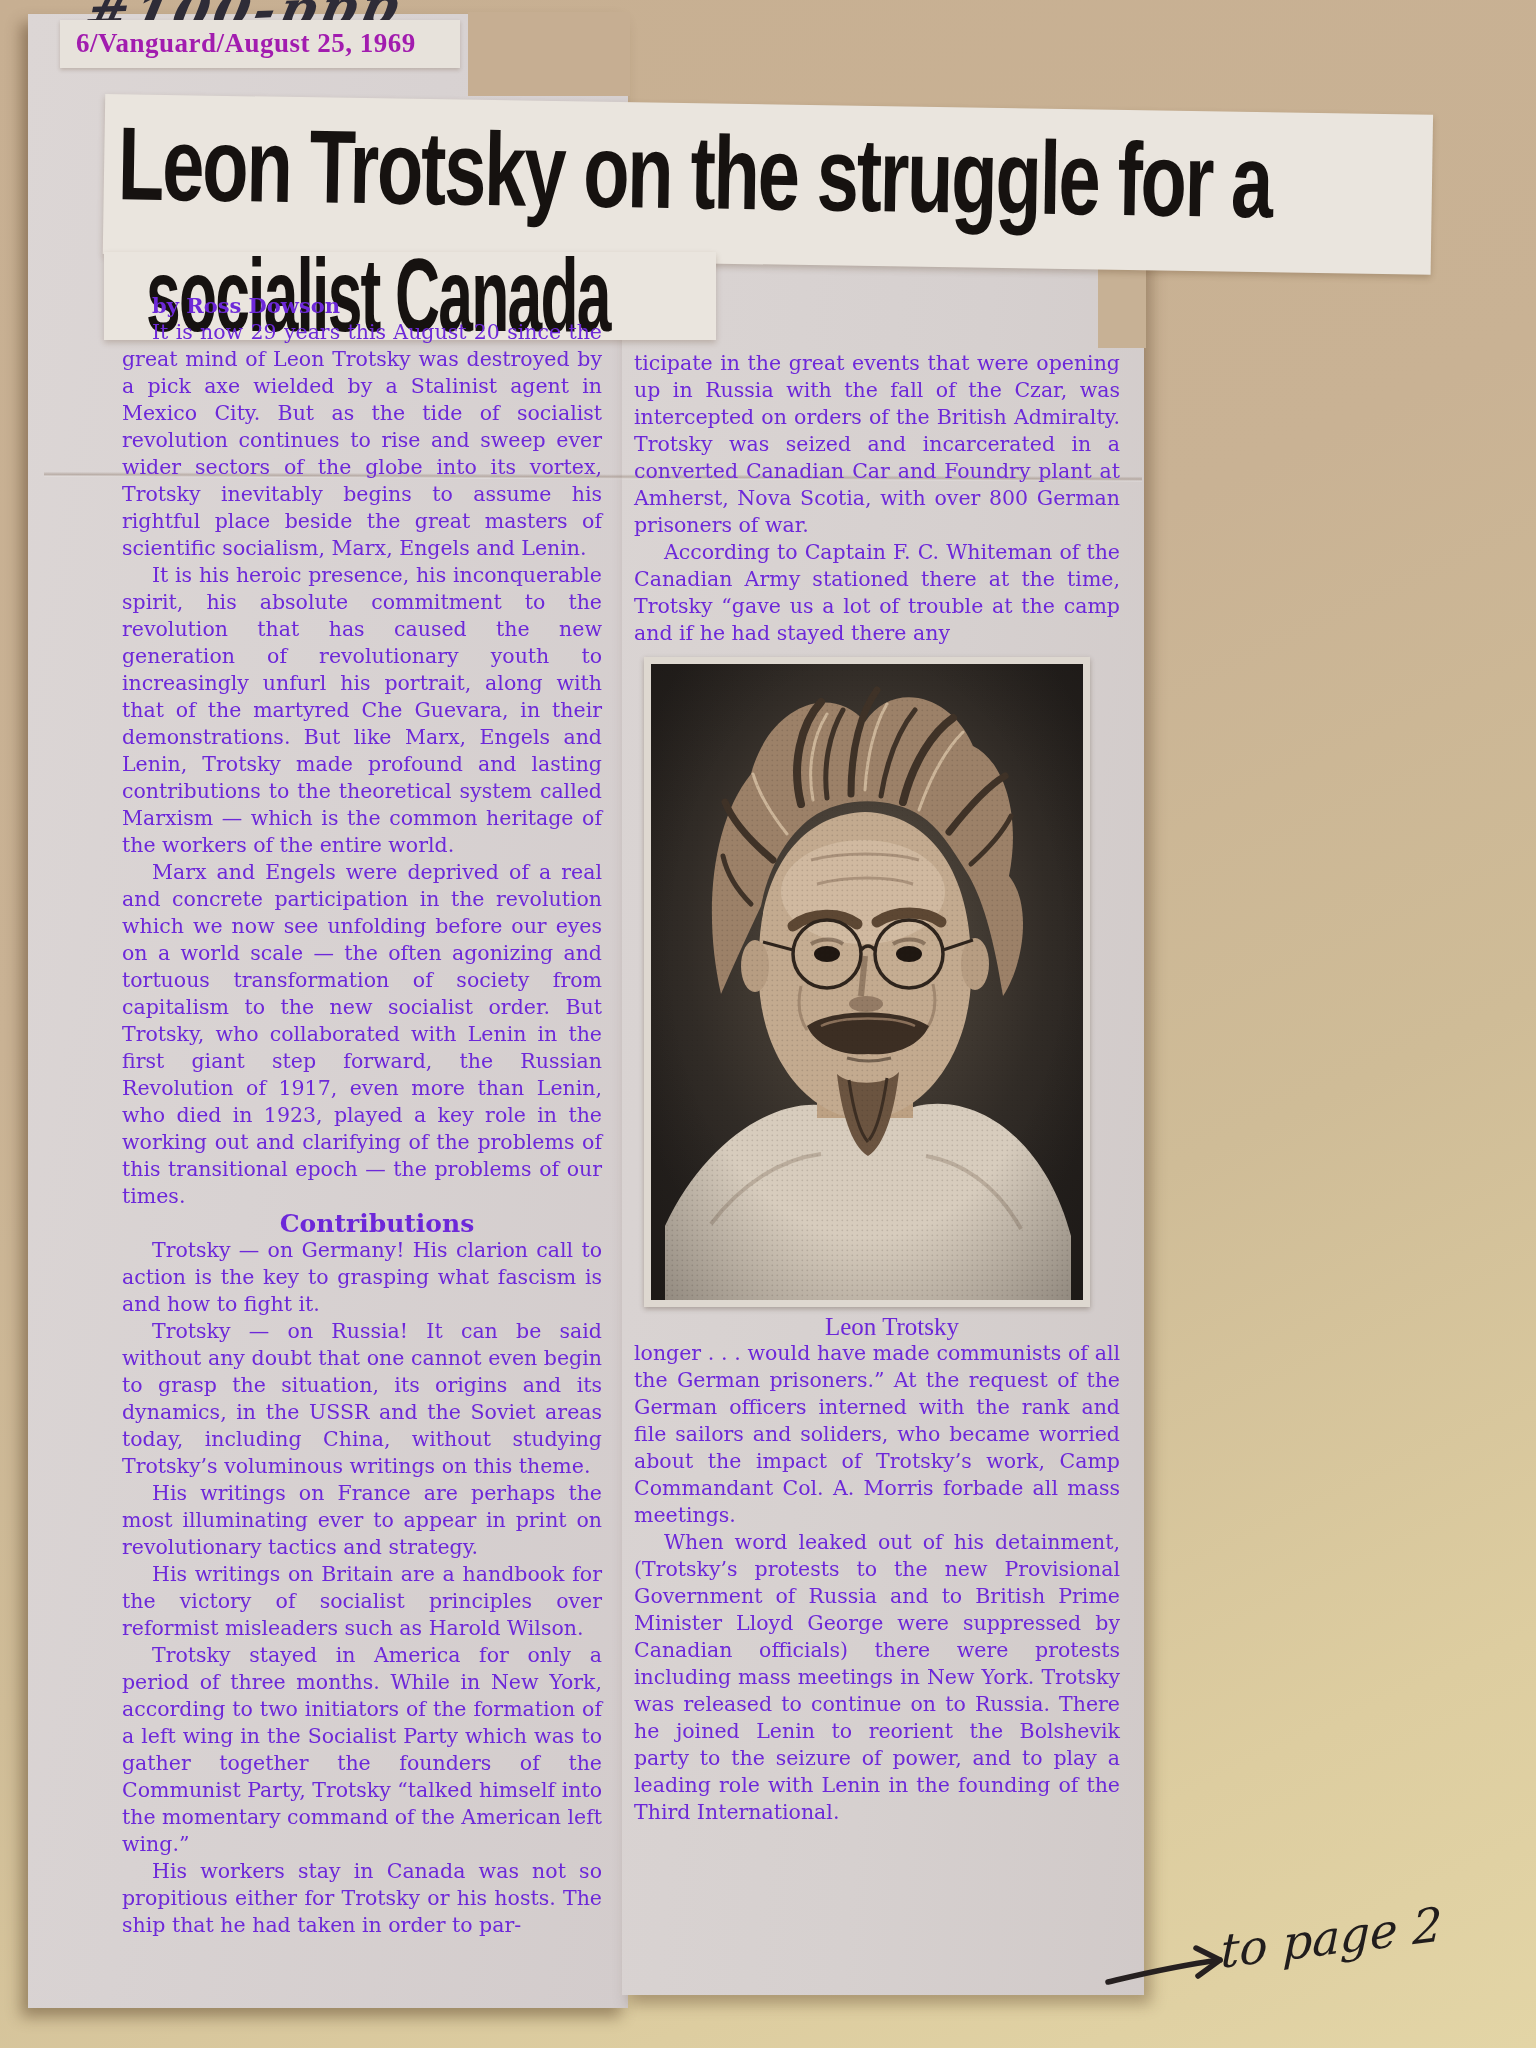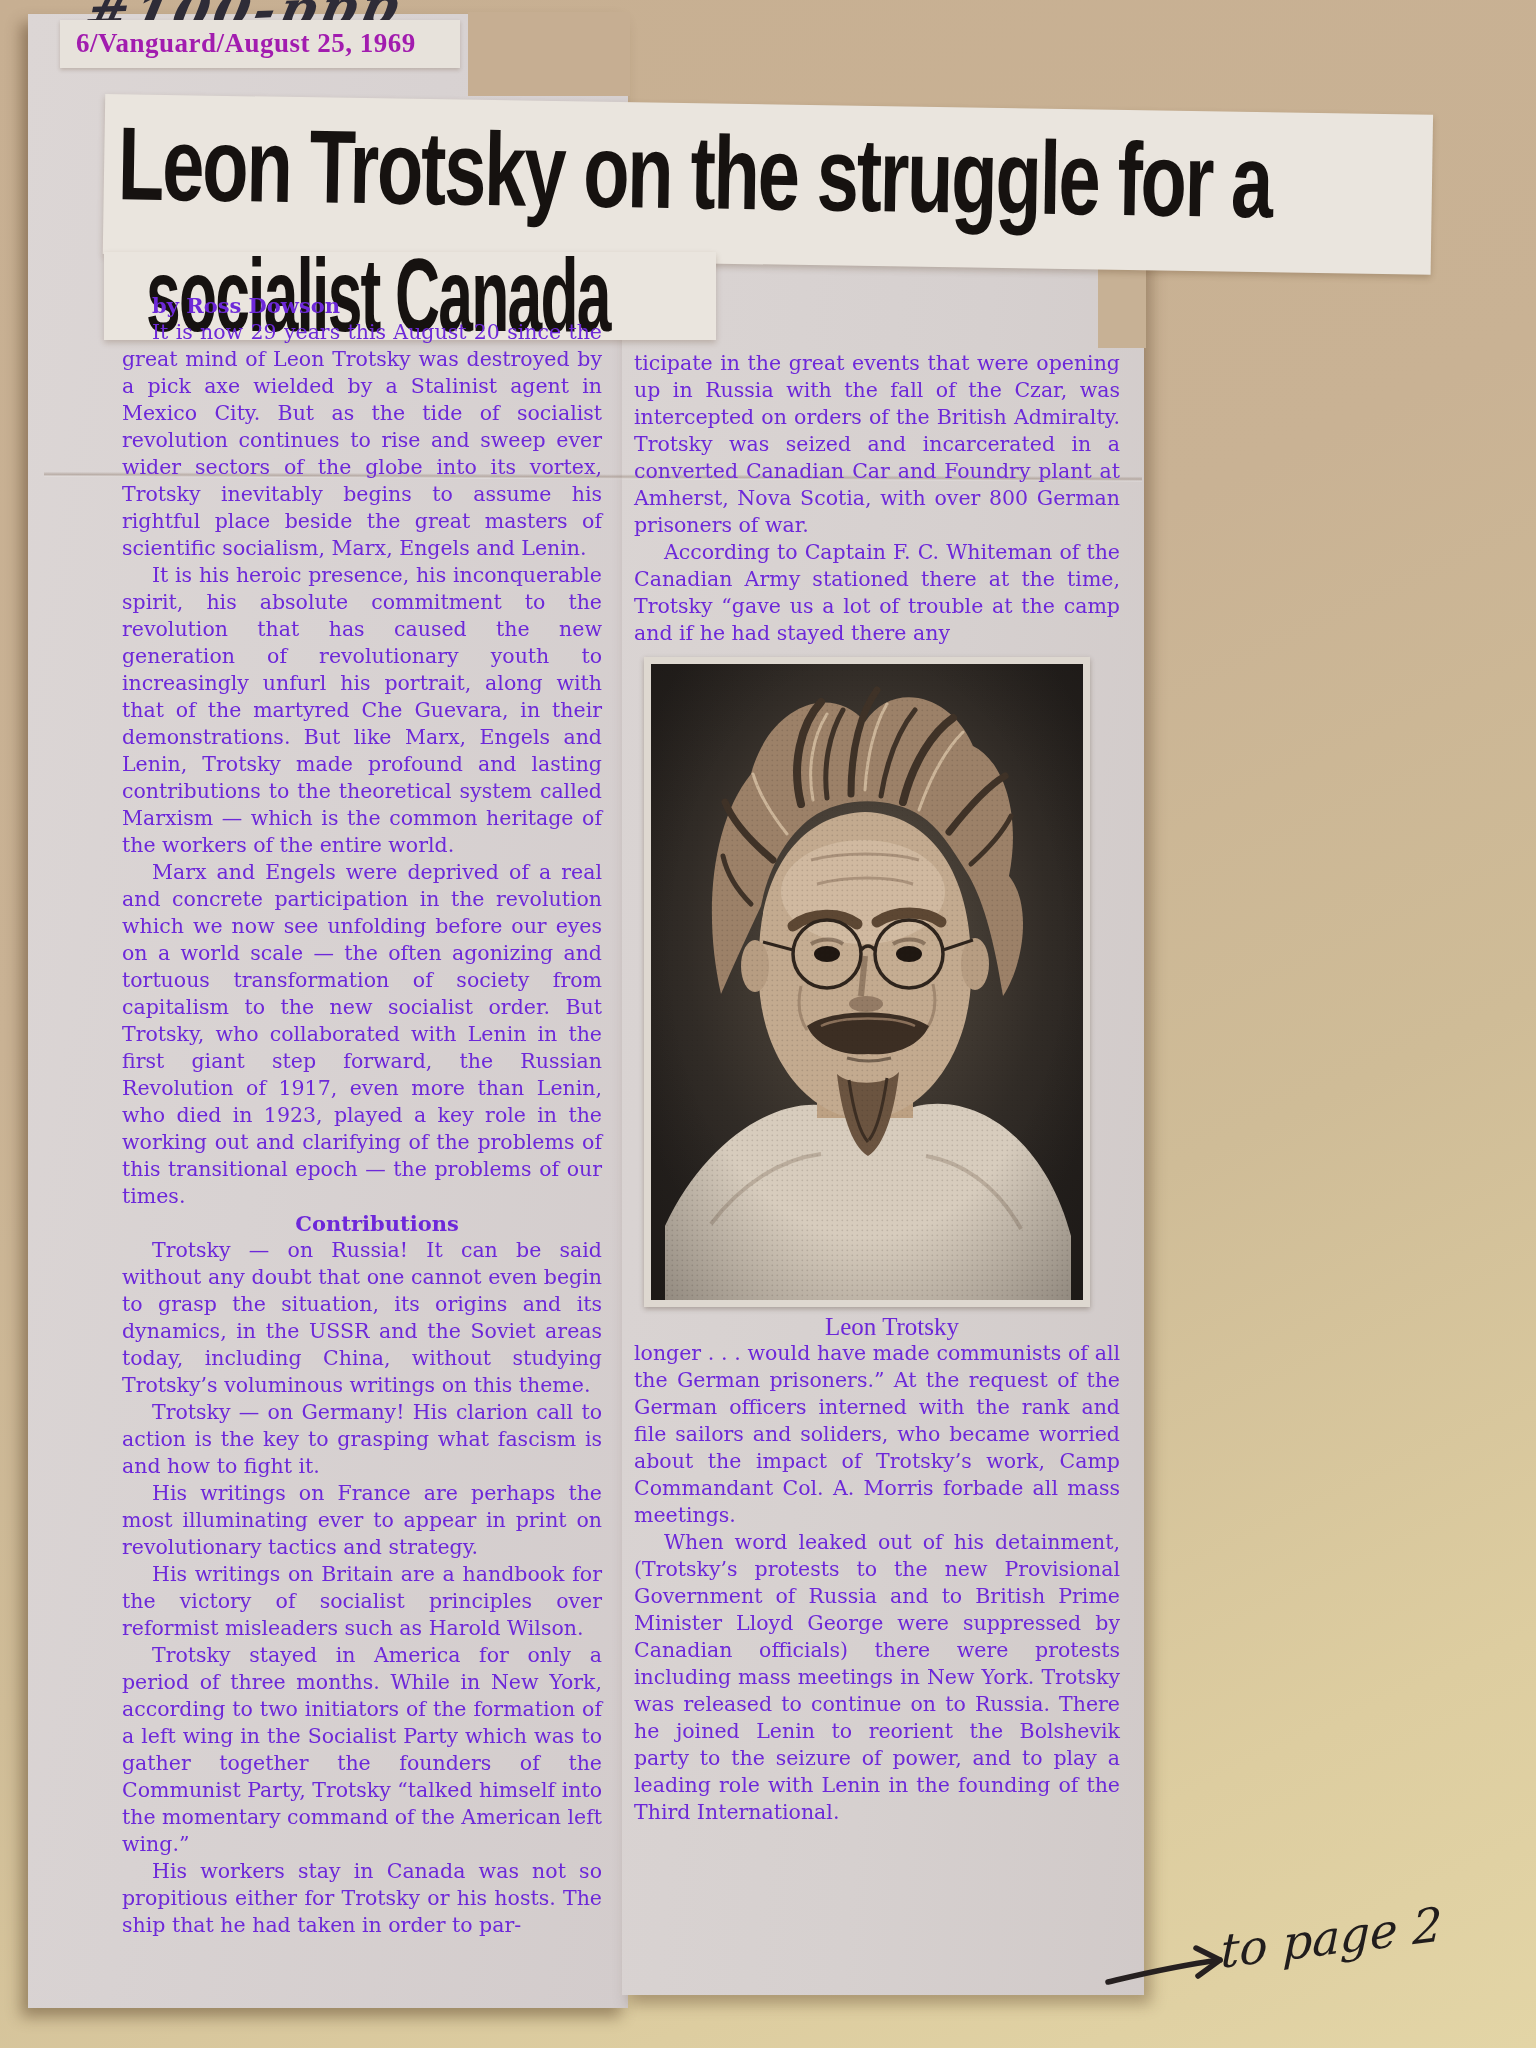--- a/index.html
+++ b/index.html
@@ -67,21 +67,21 @@
   }
   .arrow-svg { position:absolute; left:0; top:30px; }
 
   
   .col { color:#6d28d9; font-size:20.5px; line-height:27px; text-align:justify; }
   .col-left  { left:122px; top:292px; width:480px; }
   .col-right { left:634px; top:350px; width:486px; }
   .col p { margin:0; text-indent:30px; }
   .col p.noindent { text-indent:0; }
   .byline { font-weight:bold; font-size:21px; margin:0 0 3px 12px; text-indent:0; text-align:left; }
-  .subhead { font-weight:bold; font-size:21px; text-align:center; text-indent:0; margin:3px 0; }
+  .subhead { font-weight:bold; font-size:25px; text-align:center; text-indent:0; margin:3px 0; }
 
   
   .photo-fig { width:432px; height:636px; margin:10px 0 6px 10px; border:7px solid #ded8d0; background:#25211e; box-shadow:0 2px 5px rgba(60,40,20,.3); }
   .photo-caption { font-family:"Liberation Serif", serif; font-weight:normal; font-size:25px; text-align:center; margin:6px 30px 12px 0; text-indent:0; }
 </style>
 </head>
 <body>
 
 <div class="abs sheet-left"></div>
 <div class="abs sheet-right"></div>
@@ -102,22 +102,22 @@
 <div class="abs head-line2">socialist Canada</div>
 
 <div class="abs crease"></div>
 
 <div class="abs col col-left">
   <p class="byline">by Ross Dowson</p>
   <p>It is now 29 years this August 20 since the great mind of Leon Trotsky was destroyed by a pick axe wielded by a Stalinist agent in Mexico City. But as the tide of socialist revolution continues to rise and sweep ever wider sectors of the globe into its vortex, Trotsky inevitably begins to assume his rightful place beside the great masters of scientific socialism, Marx, Engels and Lenin.</p>
   <p>It is his heroic presence, his inconquerable spirit, his absolute commitment to the revolution that has caused the new generation of revolutionary youth to increasingly unfurl his portrait, along with that of the martyred Che Guevara, in their demonstrations. But like Marx, Engels and Lenin, Trotsky made profound and lasting contributions to the theoretical system called Marxism — which is the common heritage of the workers of the entire world.</p>
   <p>Marx and Engels were deprived of a real and concrete participation in the revolution which we now see unfolding before our eyes on a world scale — the often agonizing and tortuous transformation of society from capitalism to the new socialist order. But Trotsky, who collaborated with Lenin in the first giant step forward, the Russian Revolution of 1917, even more than Lenin, who died in 1923, played a key role in the working out and clarifying of the problems of this transitional epoch — the problems of our times.</p>
   <p class="subhead">Contributions</p>
+  <p>Trotsky — on Germany! His clarion call to action is the key to grasping what fascism is and how to fight it.</p>
   <p>Trotsky — on Russia! It can be said without any doubt that one cannot even begin to grasp the situation, its origins and its dynamics, in the USSR and the Soviet areas today, including China, without studying Trotsky’s voluminous writings on this theme.</p>
-  <p>Trotsky — on Germany! His clarion call to action is the key to grasping what fascism is and how to fight it.</p>
   <p>His writings on France are perhaps the most illuminating ever to appear in print on revolutionary tactics and strategy.</p>
   <p>His writings on Britain are a handbook for the victory of socialist principles over reformist misleaders such as Harold Wilson.</p>
   <p>Trotsky stayed in America for only a period of three months. While in New York, according to two initiators of the formation of a left wing in the Socialist Party which was to gather together the founders of the Communist Party, Trotsky “talked himself into the momentary command of the American left wing.”</p>
   <p>His workers stay in Canada was not so propitious either for Trotsky or his hosts. The ship that he had taken in order to par-</p>
 </div>
 
 <div class="abs col col-right">
   <p class="noindent">ticipate in the great events that were opening up in Russia with the fall of the Czar, was intercepted on orders of the British Admiralty. Trotsky was seized and incarcerated in a converted Canadian Car and Foundry plant at Amherst, Nova Scotia, with over 800 German prisoners of war.</p>
   <p>According to Captain F. C. Whiteman of the Canadian Army stationed there at the time, Trotsky “gave us a lot of trouble at the camp and if he had stayed there any</p>
 

